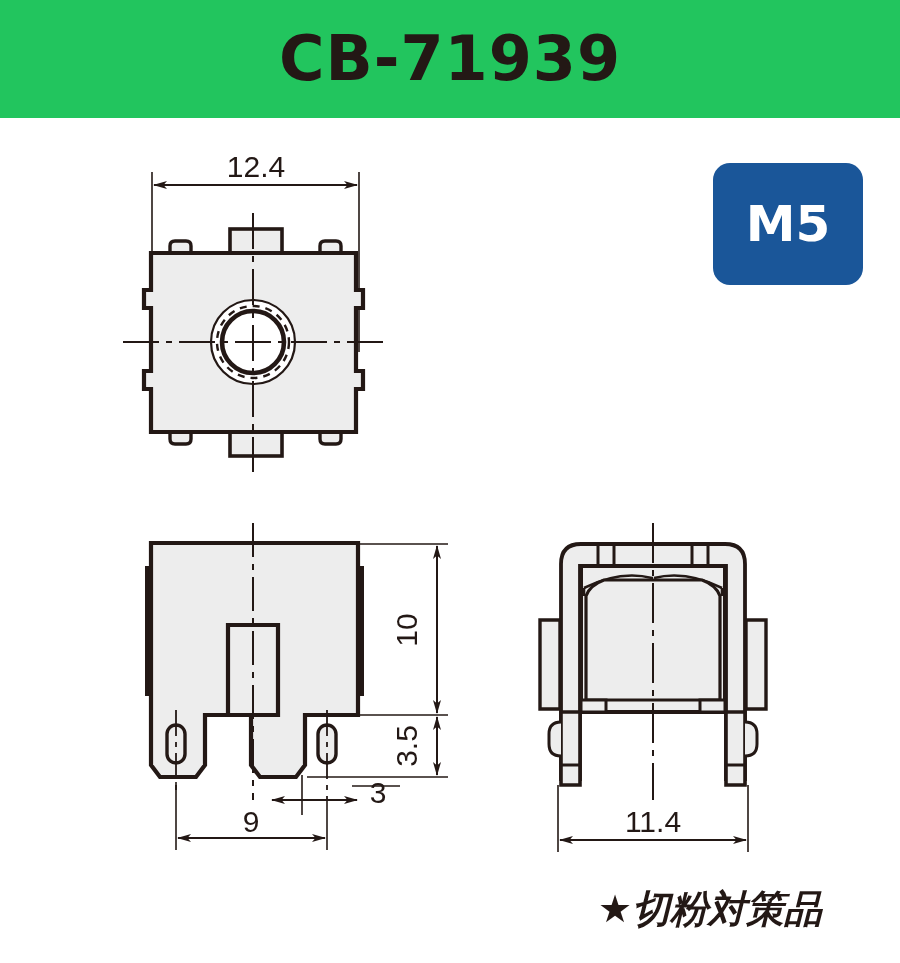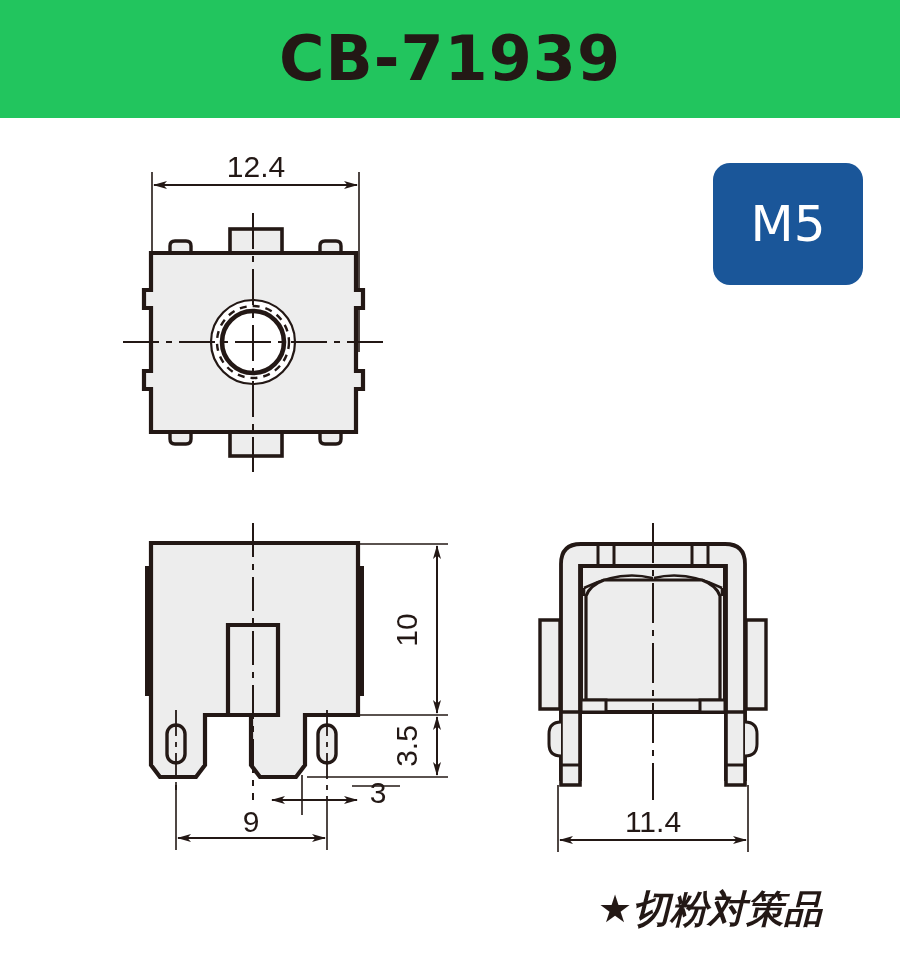--- a/index.html
+++ b/index.html
@@ -19,21 +19,21 @@
     font-size:62px;font-weight:bold;color:#231815;
     letter-spacing:1px;line-height:1;
     font-family:"DejaVu Sans","Liberation Sans",sans-serif;
   }
   .badge{
     position:absolute;left:713px;top:163px;width:150px;height:122px;
     background:#1a5699;border-radius:17px;
     display:flex;align-items:center;justify-content:center;
   }
   .badge-label{
-    color:#ffffff;font-size:50px;font-weight:normal;letter-spacing:0px;
+    color:#ffffff;font-size:50px;font-weight:bold;letter-spacing:0px;
     font-family:"DejaVu Sans","Liberation Sans",sans-serif;
     text-align:center;
   }
   .note{
     position:absolute;left:598px;top:884px;
     font-size:38px;font-weight:bold;color:#231815;
     font-family:"DejaVu Sans","Liberation Sans",sans-serif;
     white-space:nowrap;
     font-style:italic;
   }

